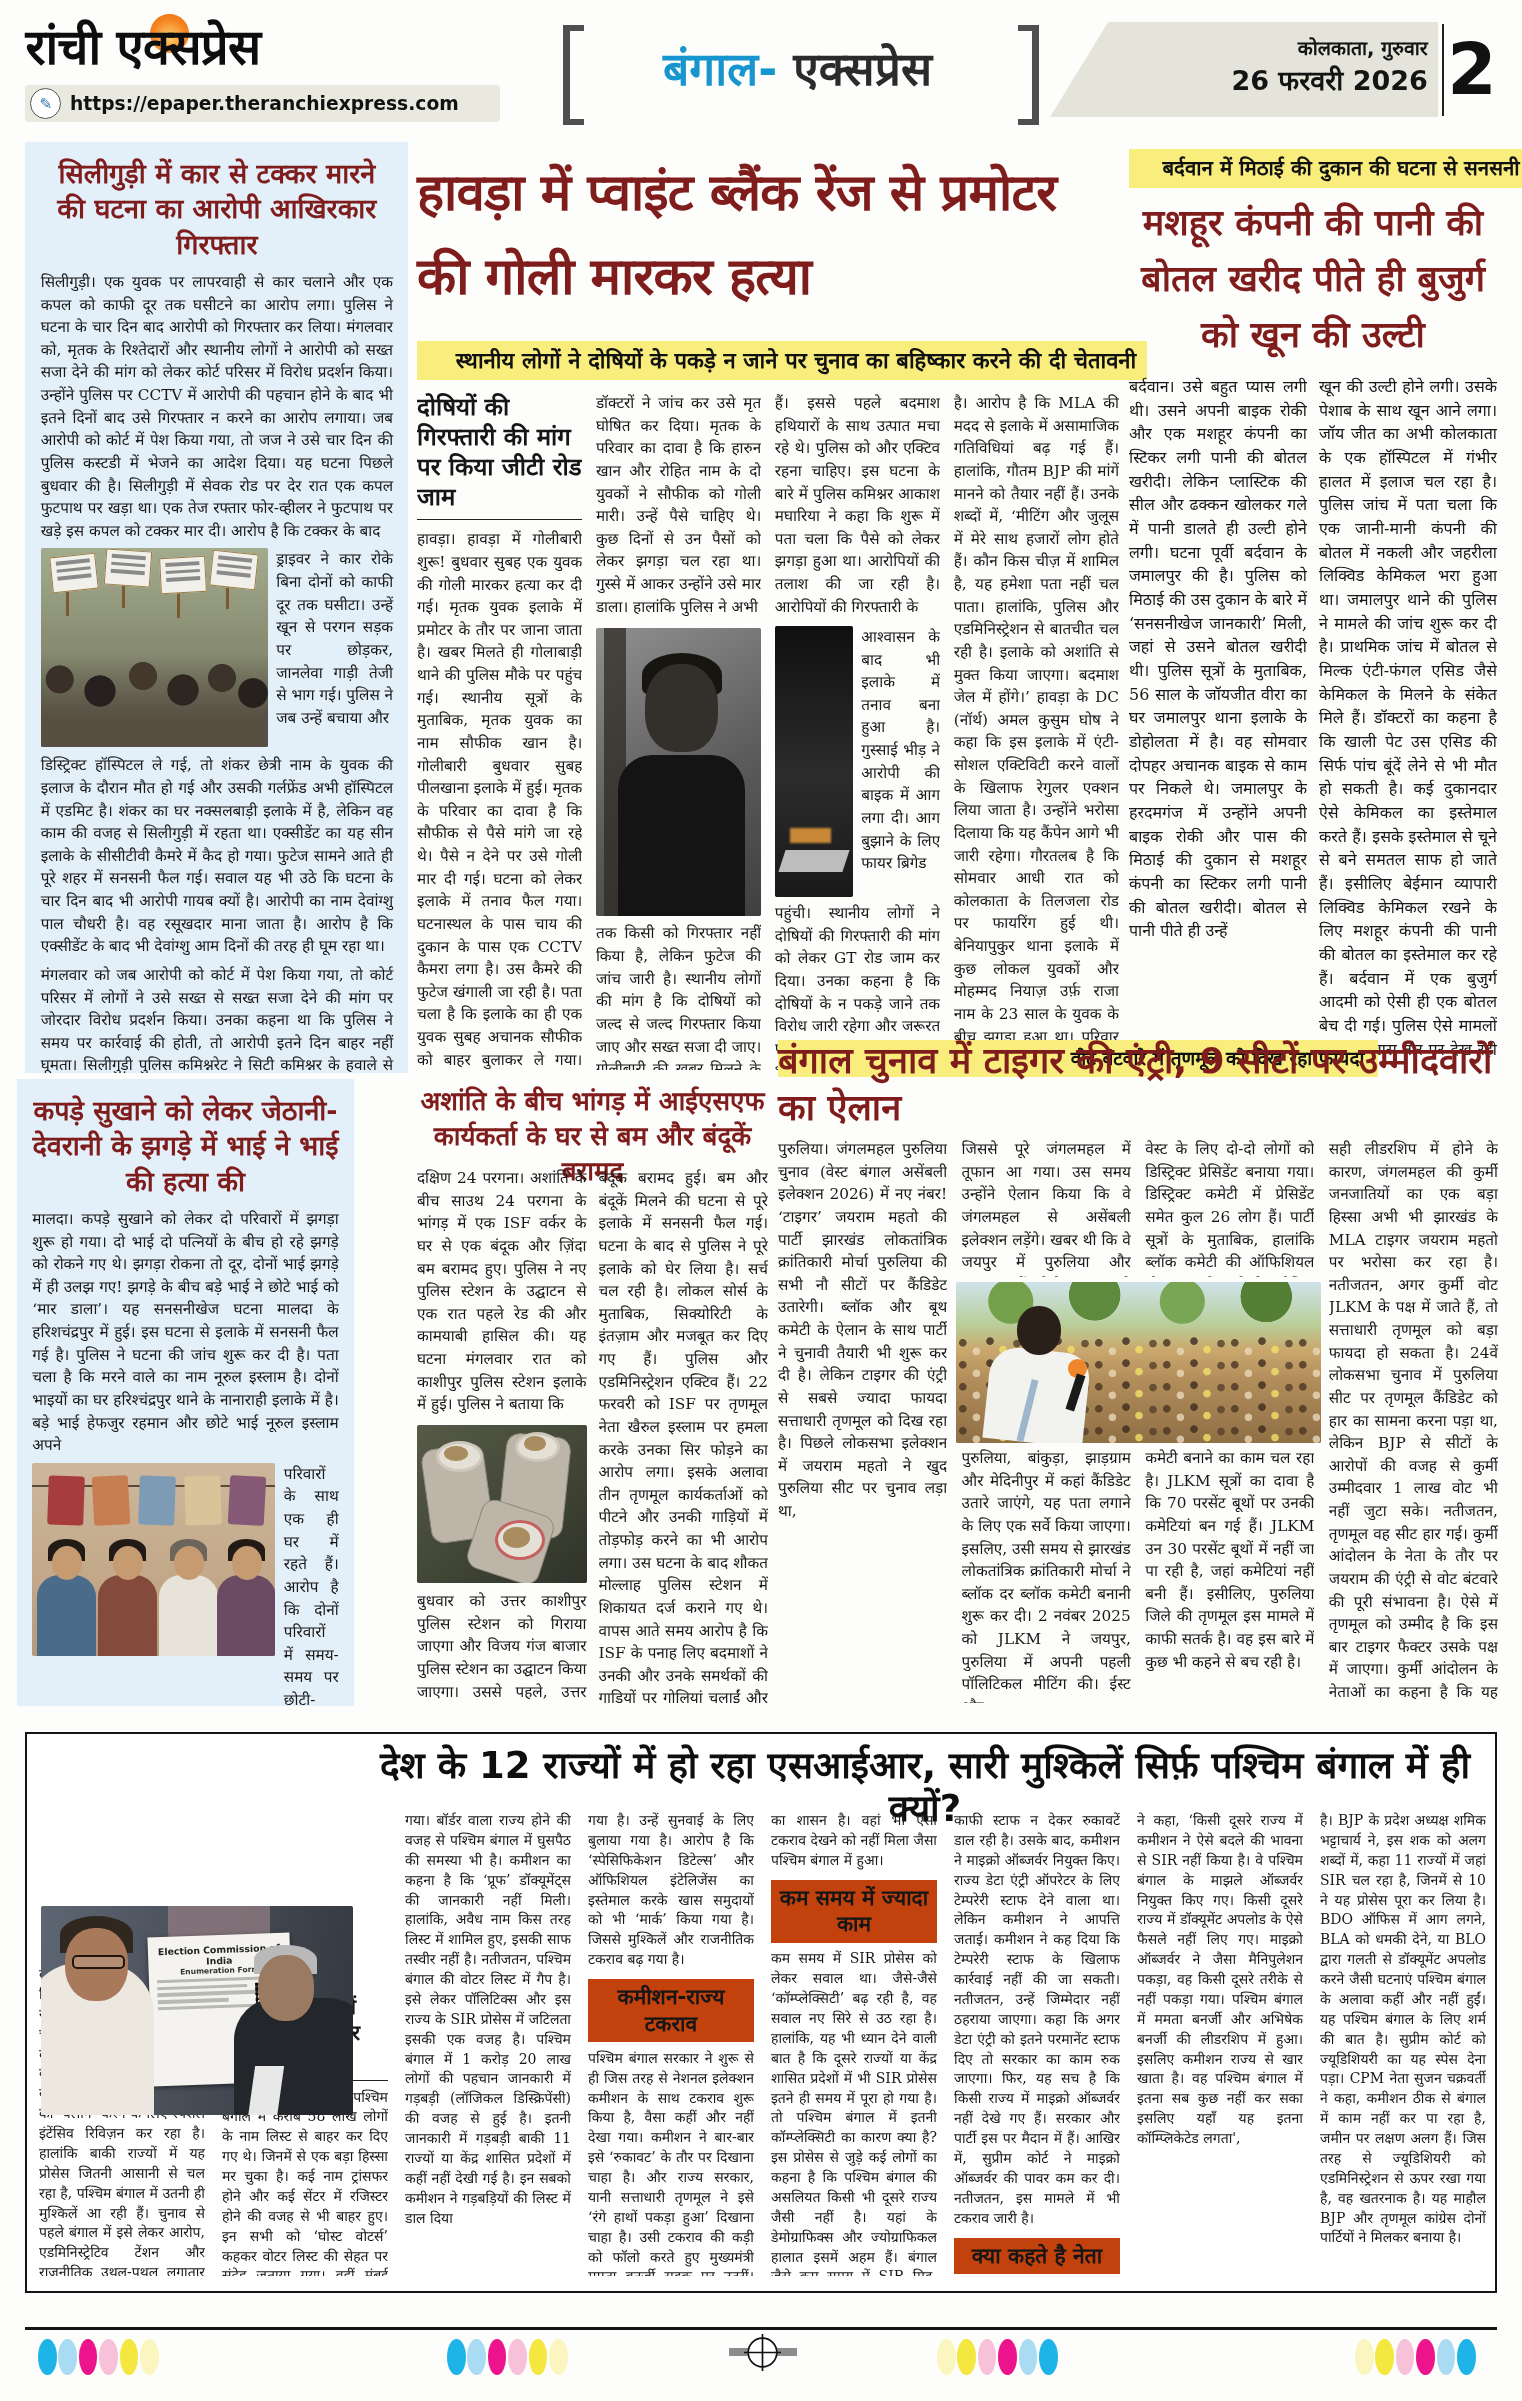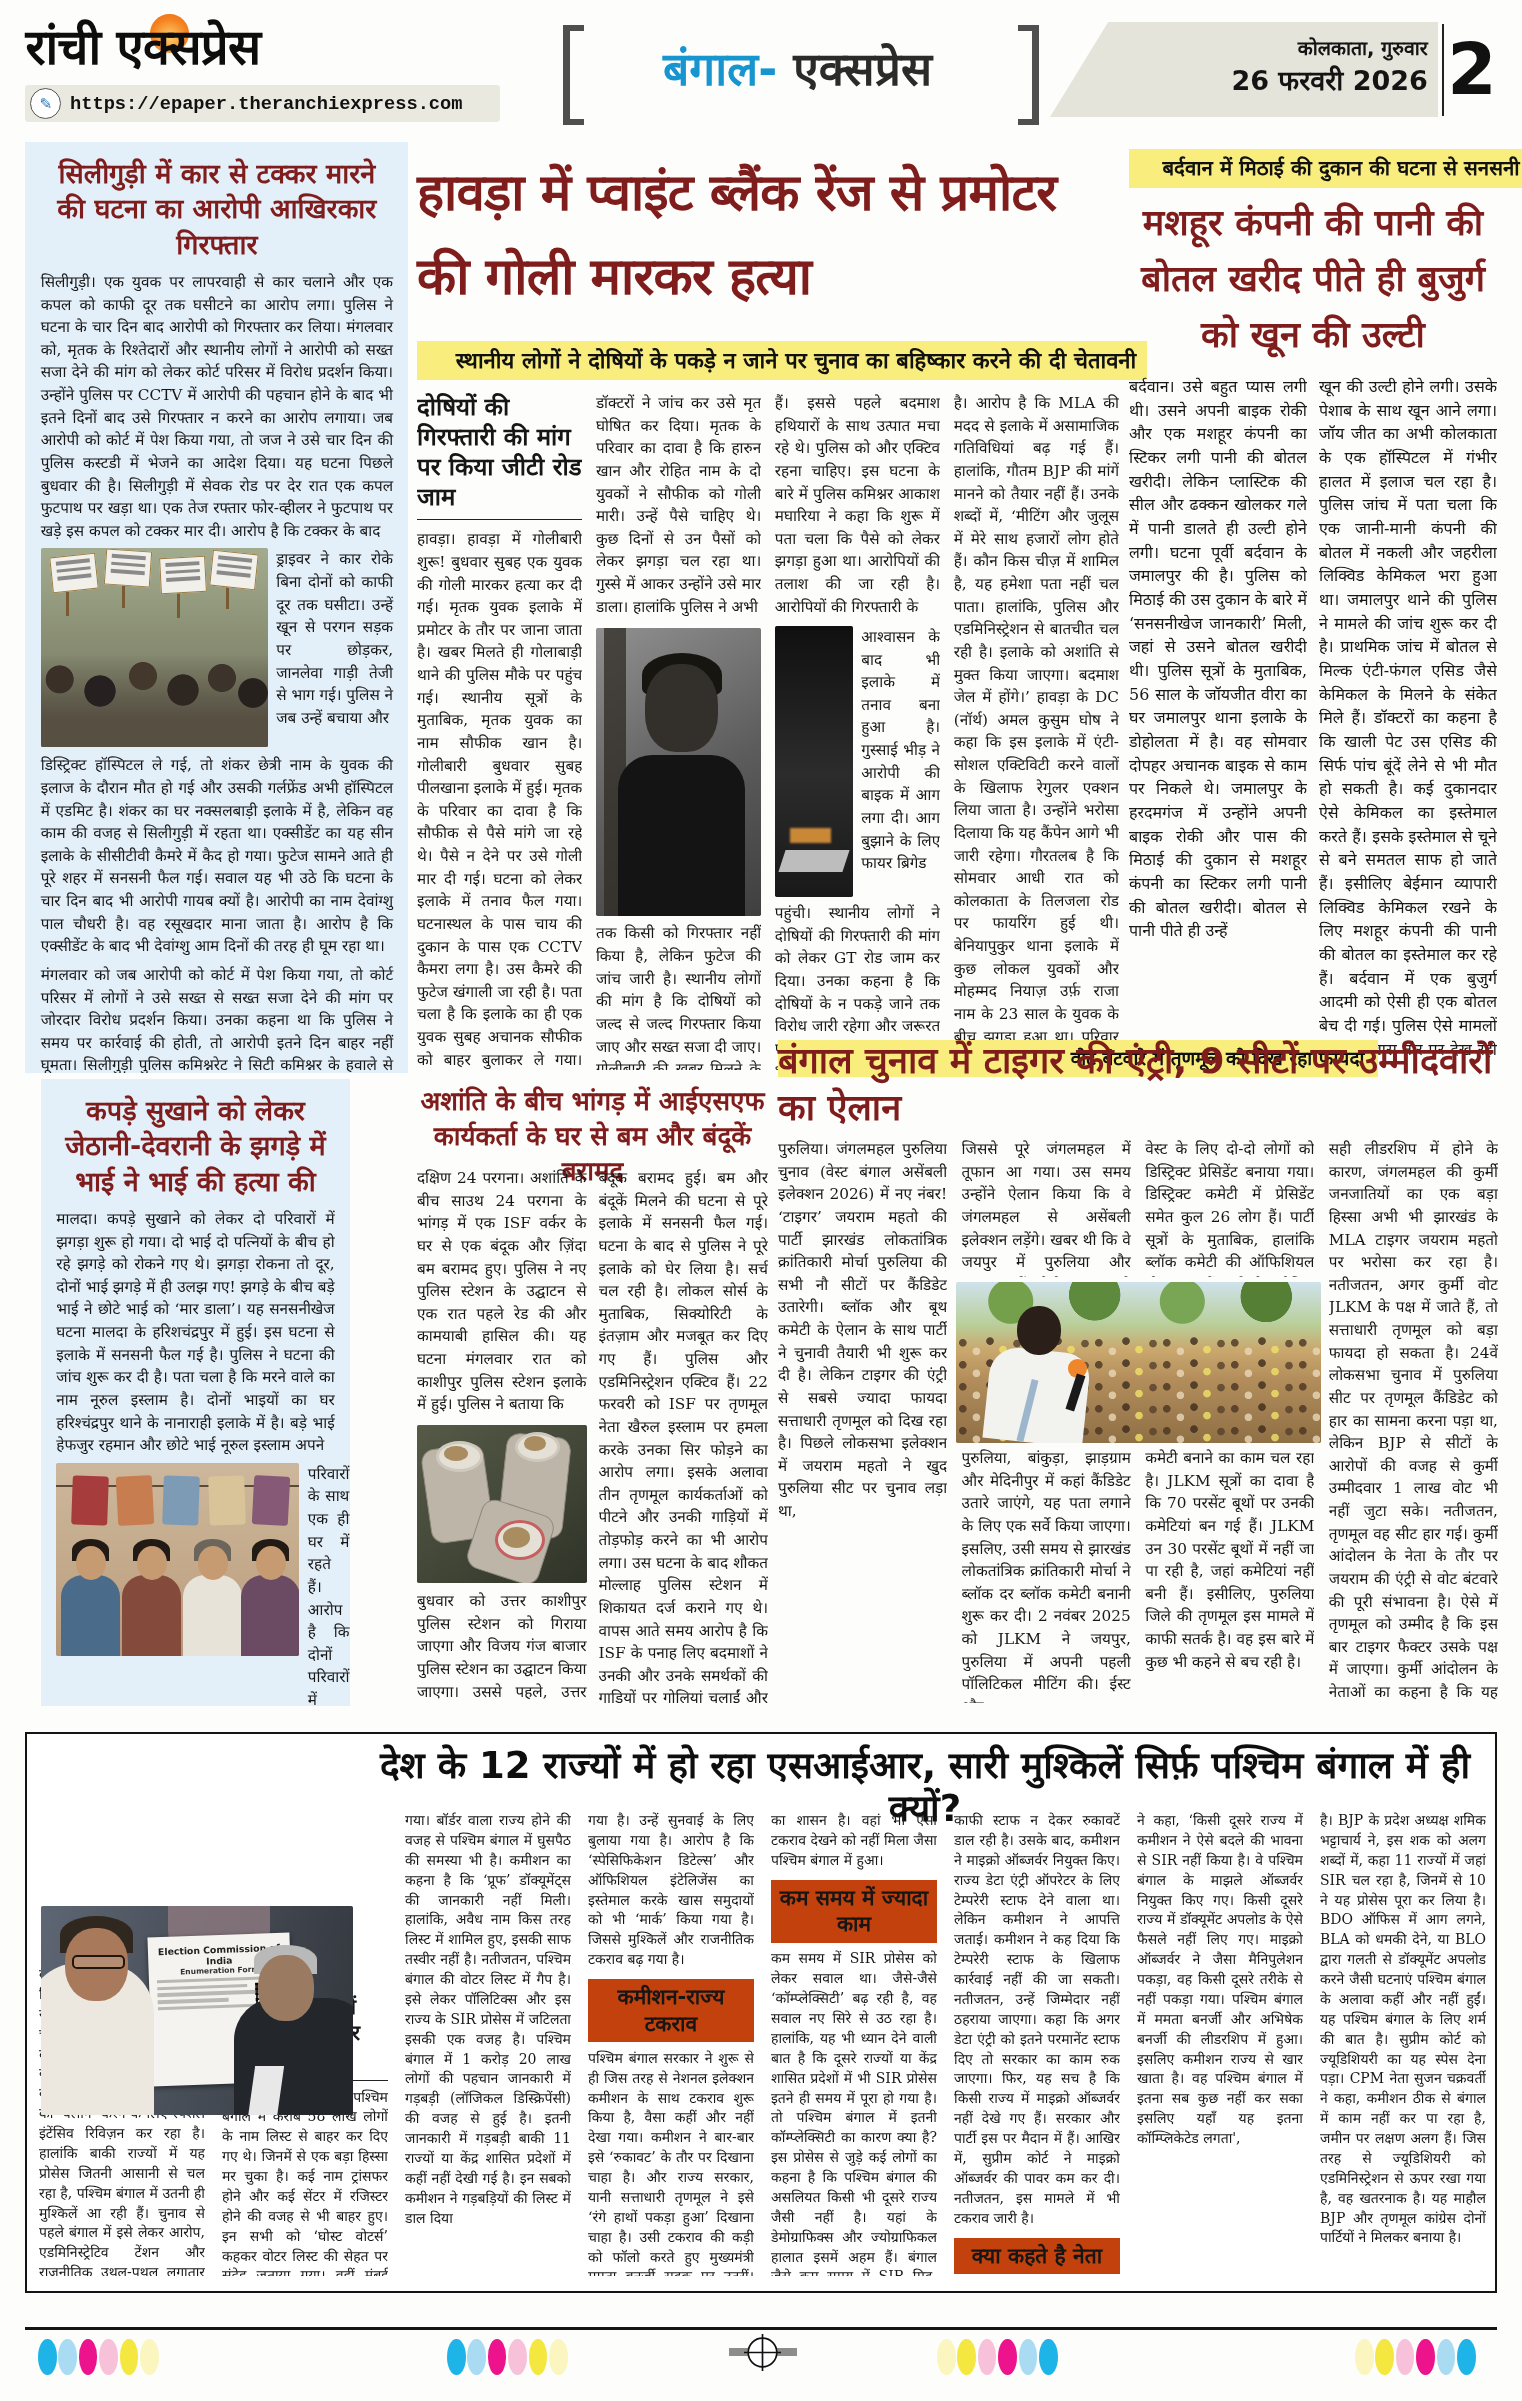--- a/index.html
+++ b/index.html
@@ -7,21 +7,21 @@
         font-family:"DejaVu Sans",sans-serif;color:#161616;}
   .abs{position:absolute;}
   
   .logo-wrap{left:25.4px;top:12px;width:475px;height:71px;}
   .logo-sun{position:absolute;left:125px;top:1.7px;width:39px;height:39px;border-radius:50%;
             background:radial-gradient(circle at 50% 60%,#ffcf6e 0%,#f58220 60%,#e96b10 100%);}
   .logo-text{position:relative;font-size:49px;font-weight:900;letter-spacing:-0.8px;color:#0d0d0d;line-height:71px;}
   .url-bar{left:25.4px;top:85px;width:475px;height:37px;background:#e9e9e0;border-radius:3.4px;display:flex;align-items:center;}
   .url-icon{width:29px;height:29px;margin:0 8.5px 0 5.1px;border-radius:50%;background:#fff;border:1.7px solid #555;
             display:flex;align-items:center;justify-content:center;font-size:15.3px;color:#2a6fb0;}
-  .url-text{font-size:18.7px;font-weight:700;color:#111;font-family:Liberation Mono, monospace;}
+  .url-text{font-size:18.7px;font-weight:700;color:#111;}
   .brkt{width:13.6px;height:88px;border-left:7.6px solid #4f4f4f;border-top:6px solid #4f4f4f;border-bottom:6px solid #4f4f4f;}
   .brkt.r{border-left:none;border-right:7.6px solid #4f4f4f;}
   .edition{left:594px;top:37px;width:407px;text-align:center;font-size:46px;font-weight:900;line-height:64px;}
   .ed-blue{color:#1695ce;}
   .ed-black{color:#2b2b2b;}
   .date-plate{left:1050px;top:22px;width:388px;height:95px;background:#e4e4da;
               clip-path:polygon(15% 0,100% 0,100% 100%,0 100%);}
   .date-inner{position:absolute;right:10.2px;top:12px;text-align:right;color:#141414;}
   .date-l1{font-size:19.5px;font-weight:800;}
   .date-l2{font-size:27px;font-weight:900;}
@@ -184,21 +184,21 @@
             <i></i>
           </div>
         <div class="heads"></div>
       </div>
       <p class="bt">ड्राइवर ने कार रोके बिना दोनों को काफी दूर तक घसीटा। उन्हें खून से परगन सड़क पर छोड़कर, जानलेवा गाड़ी तेजी से भाग गई। पुलिस ने जब उन्हें बचाया और</p>
     </div>
     <p class="bt">डिस्ट्रिक्ट हॉस्पिटल ले गई, तो शंकर छेत्री नाम के युवक की इलाज के दौरान मौत हो गई और उसकी गर्लफ्रेंड अभी हॉस्पिटल में एडमिट है। शंकर का घर नक्सलबाड़ी इलाके में है, लेकिन वह काम की वजह से सिलीगुड़ी में रहता था। एक्सीडेंट का यह सीन इलाके के सीसीटीवी कैमरे में कैद हो गया। फुटेज सामने आते ही पूरे शहर में सनसनी फैल गई। सवाल यह भी उठे कि घटना के चार दिन बाद भी आरोपी गायब क्यों है। आरोपी का नाम देवांग्शु पाल चौधरी है। वह रसूखदार माना जाता है। आरोप है कि एक्सीडेंट के बाद भी देवांग्शु आम दिनों की तरह ही घूम रहा था।</p>
     <p class="bt">मंगलवार को जब आरोपी को कोर्ट में पेश किया गया, तो कोर्ट परिसर में लोगों ने उसे सख्त से सख्त सजा देने की मांग पर जोरदार विरोध प्रदर्शन किया। उनका कहना था कि पुलिस ने समय पर कार्रवाई की होती, तो आरोपी इतने दिन बाहर नहीं घूमता। सिलीगुड़ी पुलिस कमिश्नरेट ने सिटी कमिश्नर के हवाले से कहा कि आरोपी को गिरफ्तार कर कोर्ट में पेश किया गया है और पूरी घटना की जांच की जा रही है। दूसरी ओर, शंकर के परिवार के सदस्य मानसिक रूप से टूट गए हैं। अगर यह कोई आम आदमी होता, तो क्या पुलिस गिरफ्तार करने में इतनी देर करती? पुलिस देरी पर सफाई दे रही है।</p>
   </div>
 
-  <div class="abs blue-box" style="left:41px;top:1079px;width:309px;height:627px;">
+  <div class="abs blue-box" style="left:17px;top:1079px;width:337px;height:627px;">
     <h2 class="hl hl-side">कपड़े सुखाने को लेकर जेठानी-देवरानी के झगड़े में भाई ने भाई की हत्या की</h2>
     <p class="bt">मालदा। कपड़े सुखाने को लेकर दो परिवारों में झगड़ा शुरू हो गया। दो भाई दो पत्नियों के बीच हो रहे झगड़े को रोकने गए थे। झगड़ा रोकना तो दूर, दोनों भाई झगड़े में ही उलझ गए! झगड़े के बीच बड़े भाई ने छोटे भाई को ‘मार डाला’। यह सनसनीखेज घटना मालदा के हरिशचंद्रपुर में हुई। इस घटना से इलाके में सनसनी फैल गई है। पुलिस ने घटना की जांच शुरू कर दी है। पता चला है कि मरने वाले का नाम नूरुल इस्लाम है। दोनों भाइयों का घर हरिश्चंद्रपुर थाने के नानाराही इलाके में है। बड़े भाई हेफजुर रहमान और छोटे भाई नूरुल इस्लाम अपने</p>
     <div class="media-row">
       <div class="photo quarrel-photo">
         <div class="line"></div>
         <div class="cloth" style="left:15.3px;background:#a63c3c;transform:rotate(2deg);"></div>
         <div class="cloth" style="left:61px;background:#c77d4f;transform:rotate(-3deg);"></div>
         <div class="cloth" style="left:107px;background:#7e9bb5;transform:rotate(2deg);"></div>
         <div class="cloth" style="left:153px;background:#d9c49a;transform:rotate(-2deg);"></div>
         <div class="cloth" style="left:197px;background:#865a76;transform:rotate(3deg);"></div>

